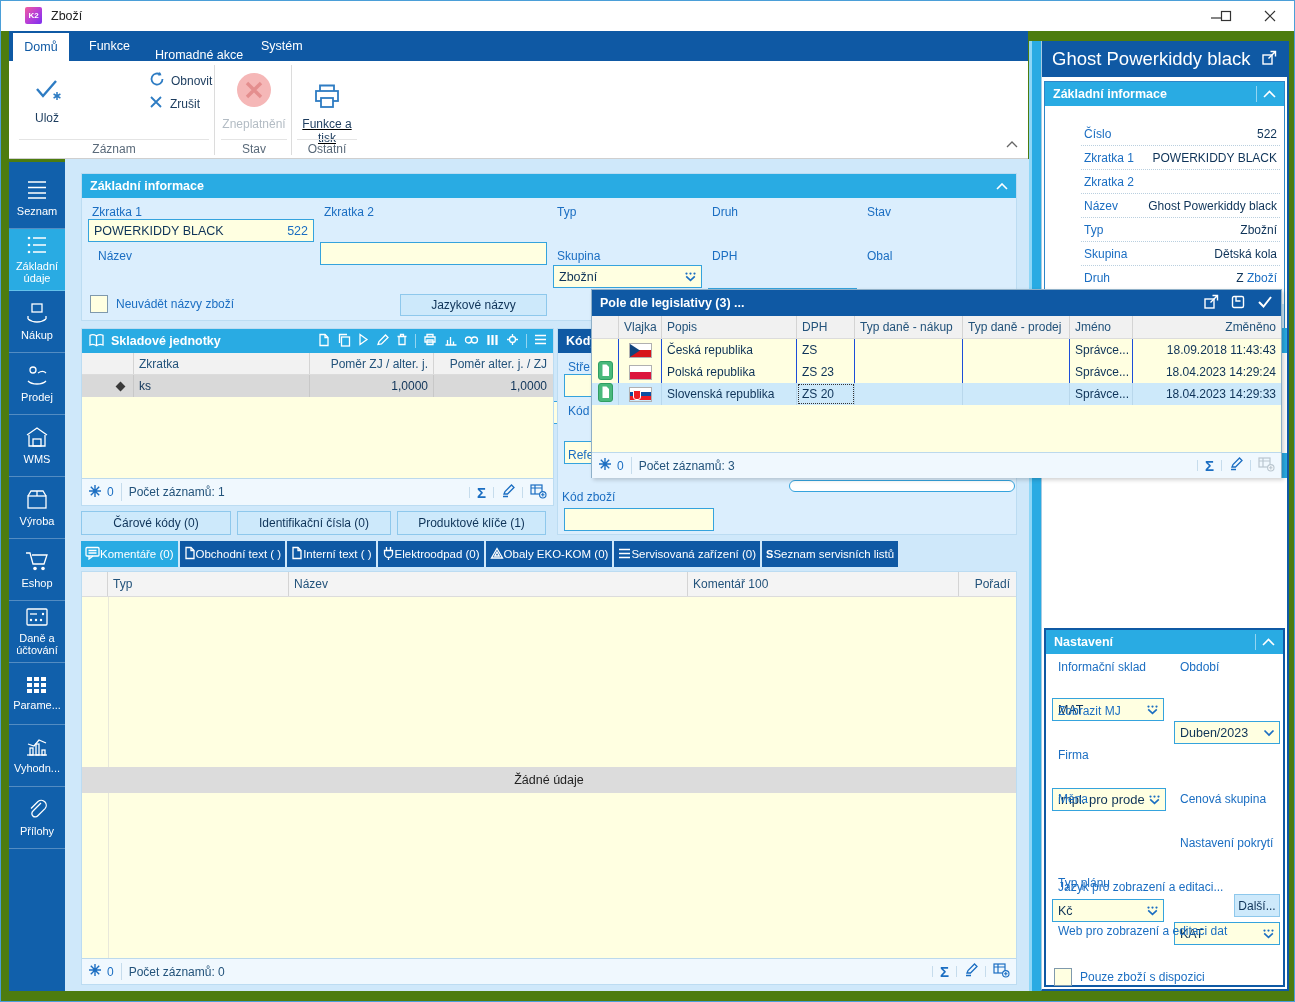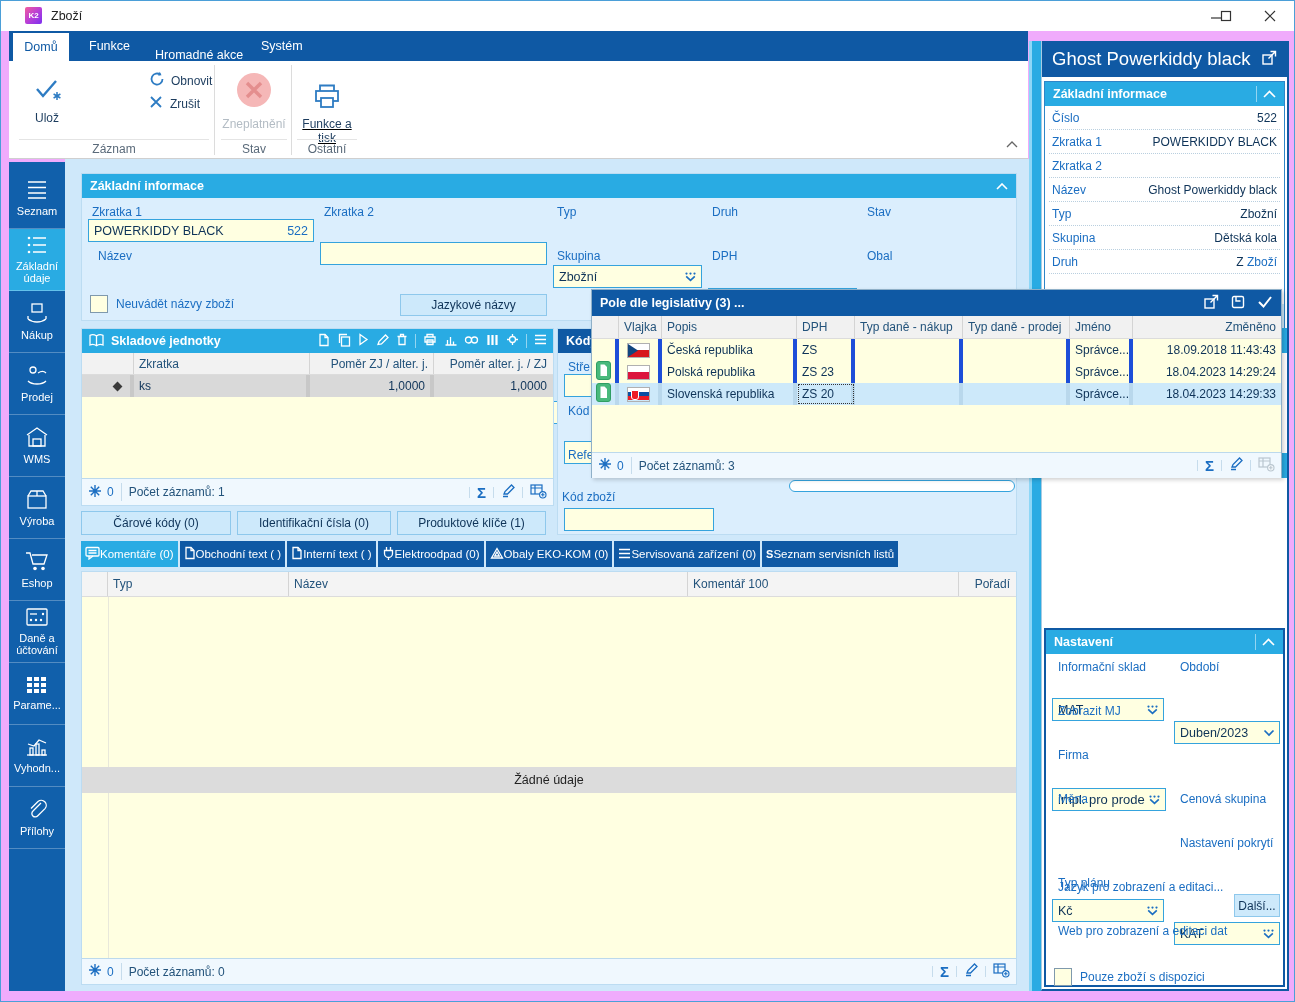--- a/index.html
+++ b/index.html
@@ -1,35 +1,35 @@
 <!DOCTYPE html>
 <html><head>
 <meta charset="utf-8">
 <style>
   html,body{margin:0;padding:0;}
   body{font-family:"Liberation Sans",sans-serif;}
-  #app{position:relative;width:1295px;height:1002px;background:#f0abfc;overflow:hidden;border:1px solid #4b9fd8;box-sizing:border-box;}
+  #app{position:relative;width:1295px;height:1002px;background:#4d7c0f;overflow:hidden;border:1px solid #4b9fd8;box-sizing:border-box;}
   .abs{position:absolute;box-sizing:border-box;}
   .lbl{font-size:12px;color:#1b6ec2;white-space:nowrap;}
   .inp{position:relative;background:#ffffe1;border:1px solid #35a3dd;display:flex;align-items:center;padding:0 5px;font-size:12.5px;color:#0e3358;white-space:nowrap;overflow:hidden;}
   .ddw{position:absolute;right:4px;top:50%;transform:translateY(-50%);display:flex;align-items:center;gap:3px;}
   .dd circle{fill:#1b6ec2}.dd path{stroke:#1b6ec2;stroke-width:1.6;fill:none}
   .sechead{background:#29abe3;color:#fff;font-weight:bold;font-size:12.5px;display:flex;align-items:center;padding:0 8px;}
   .darkhead{background:#0f59a4;color:#fff;font-weight:bold;font-size:12.5px;display:flex;align-items:center;padding:0 8px;}
   .th{font-size:12px;color:#23537b;}
   .btnlite{background:#cde9fb;border:1px solid #8ec8ec;display:flex;align-items:center;justify-content:center;font-size:12px;color:#0e3358;}
   .fbar{background:#f0f8fe;border-top:1px solid #bcd9ec;display:flex;align-items:center;font-size:12px;color:#23537b;padding:0 6px;}
   .vd{width:1px;background:#c6dcec;align-self:stretch;margin:4px 7px;}
   .tab{display:flex;align-items:center;gap:0;padding:0 4px;background:#0f59a4;color:#fff;font-size:11.5px;white-space:nowrap;cursor:default;}
   .tab.active{background:#29abe3;}
   .sideitem{width:56px;color:#fff;display:flex;flex-direction:column;align-items:center;justify-content:center;gap:3px;font-size:11px;line-height:12px;text-align:center;height:62px;border-bottom:1px solid rgba(255,255,255,.28);box-sizing:border-box;}
   .sideitem.active{background:#29abe3;}
   .mi{stroke:#fff;fill:none;stroke-width:1.3px;}
   .bi{stroke:#2e7cc3;fill:none;}
-  .cell{display:flex;align-items:center;padding:0 5px;font-size:12px;color:#0e3358;border-right:4px solid #1d4ed8;overflow:hidden;white-space:nowrap;box-sizing:border-box;}
+  .cell{display:flex;align-items:center;padding:0 5px;font-size:12px;color:#0e3358;border-right:1px solid #1d4ed8;overflow:hidden;white-space:nowrap;box-sizing:border-box;}
   .hc{display:flex;align-items:center;padding:0 5px;border-right:1px solid #d4d4d4;overflow:hidden;white-space:nowrap;box-sizing:border-box;}
   .rprow{display:flex;justify-content:space-between;align-items:center;height:23px;border-bottom:1px dotted #b9cfdf;font-size:12px;padding:0 3px;}
   .rprow .rl{color:#1b6ec2;} .rprow .rv{color:#0e3358;}
   .sig{color:#1b6ec2;font-weight:bold;font-size:15px;}
   .flag{width:21px;height:13px;border:1px solid #b0b0b0;position:relative;overflow:hidden;flex:none;}
   .chk{width:16px;height:16px;background:#ffffe1;border:1px solid #7f99ad;flex:none;}
   .winbtn{width:44px;height:28px;display:flex;align-items:center;justify-content:center;}
 </style>
 </head>
 <body>
@@ -532,21 +532,21 @@
     <div class="abs" style="left:2px;top:40px;width:241px;height:248px;border:1px solid #2e86c8;">
       <div class="sechead" style="height:24px;">
         <span>Základní informace</span>
         <span style="margin-left:auto;display:flex;align-items:center;gap:6px;">
             <span style="width:1px;height:16px;background:rgba(255,255,255,.5);"></span>
             <span><svg width="13" height="8">
                 <path d="M1 7l5.5-5.5L12 7" stroke="#fff" fill="none" stroke-width="1.6"></path>
               </svg></span>
           </span>
       </div>
-      <div style="padding:0 4px;">
+      <div style="padding:16px 4px;margin-left:32px;">
         <div class="rprow">
             <span class="rl">Číslo</span>
             <span class="rv">522</span>
           </div>
         <div class="rprow">
             <span class="rl">Zkratka 1</span>
             <span class="rv">POWERKIDDY BLACK</span>
           </div>
         <div class="rprow">
             <span class="rl">Zkratka 2</span>

